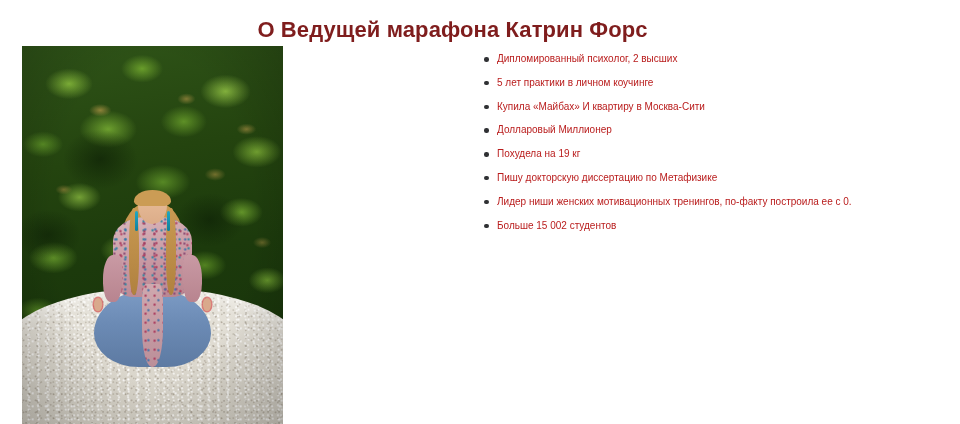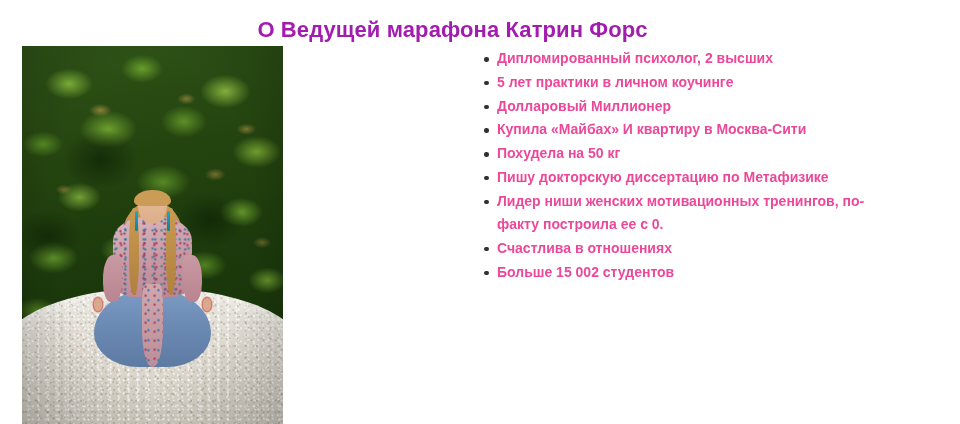--- a/index.html
+++ b/index.html
@@ -18,21 +18,21 @@
 
   
   .page-title {
     position: absolute;
     left: 0;
     top: 2px;
     width: 905px;
     text-align: center;
     font-size: 22px;
     font-weight: bold;
-    color: #a21caf;
+    color: #7f1d1d;
     letter-spacing: 0.1px;
     white-space: nowrap;
   }
 
   
   .photo-frame {
     position: absolute;
     left: 22px;
     top: 46px;
     width: 261px;
@@ -209,24 +209,24 @@
     top: 47px;
     width: 450px;
     margin: 0;
     padding: 0;
     list-style: none;
   }
   .bullet-item {
     position: relative;
     padding-left: 14px;
     margin: 0 0 0.5px 0;
-    font-size: 14px;
-    font-weight: bold;
+    font-size: 10px;
+    font-weight: normal;
     line-height: 23.3px;
-    color: #ec4899;
+    color: #b91c1c;
   }
   .bullet-item::before {
     content: "";
     position: absolute;
     left: 1px;
     top: 10px;
     width: 4.5px;
     height: 4.5px;
     border-radius: 50%;
     background: #2f3033;
@@ -263,20 +263,19 @@
       <div class="fig-earring-r"></div>
     </div>
 
     <div class="photo-vignette"></div>
   </div>
 </div>
 
 <ul class="bullet-list">
   <li class="bullet-item">Дипломированный психолог, 2 высших</li>
   <li class="bullet-item">5 лет практики в личном коучинге</li>
+  <li class="bullet-item">Купила «Майбах» И квартиру в Москва-Сити</li>
   <li class="bullet-item">Долларовый Миллионер</li>
-  <li class="bullet-item">Купила «Майбах» И квартиру в Москва-Сити</li>
-  <li class="bullet-item">Похудела на 50 кг</li>
+  <li class="bullet-item">Похудела на 19 кг</li>
   <li class="bullet-item">Пишу докторскую диссертацию по Метафизике</li>
   <li class="bullet-item wrap">Лидер ниши женских мотивационных тренингов, по-факту построила ее с 0.</li>
-  <li class="bullet-item">Счастлива в отношениях</li>
   <li class="bullet-item">Больше 15 002 студентов</li>
 </ul>
 
 </body></html>

